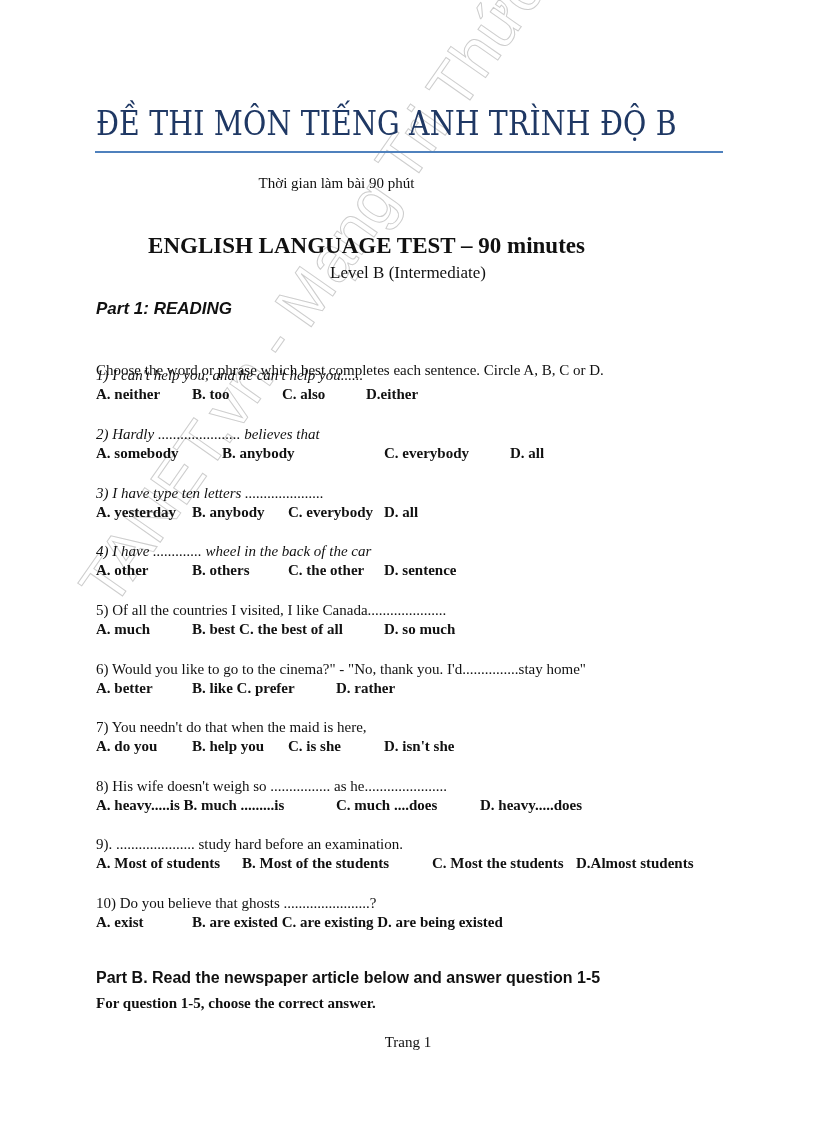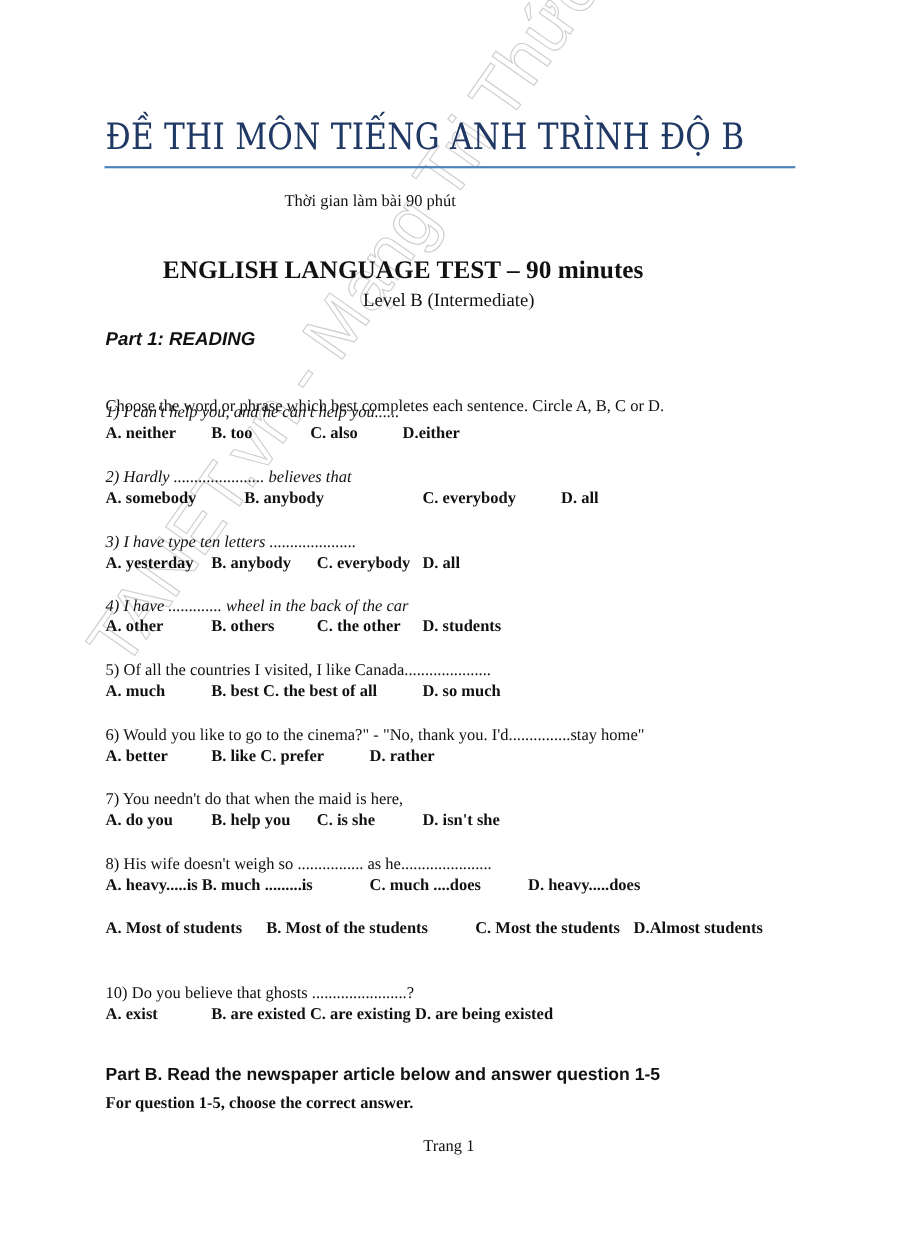--- a/index.html
+++ b/index.html
@@ -77,21 +77,21 @@
       <span class="opt" style="left:288px">D. all</span>
     </span>
   </div>
 
   <div class="q" style="top:542px">
     <span class="stem italic">4) I have ............. wheel in the back of the car</span>
     <span class="opts">
       <span class="opt" style="left:0">A. other</span>
       <span class="opt" style="left:96px">B. others</span>
       <span class="opt" style="left:192px">C. the other</span>
-      <span class="opt" style="left:288px">D. students</span>
+      <span class="opt" style="left:288px">D. sentence</span>
     </span>
   </div>
 
   <div class="q" style="top:601px">
     <span class="stem">5) Of all the countries I visited, I like Canada.....................</span>
     <span class="opts">
       <span class="opt" style="left:0">A. much</span>
       <span class="opt" style="left:96px">B. best C. the best of all</span>
       <span class="opt" style="left:288px">D. so much</span>
     </span>
@@ -119,20 +119,21 @@
   <div class="q" style="top:777px">
     <span class="stem">8) His wife doesn't weigh so ................ as he......................</span>
     <span class="opts">
       <span class="opt" style="left:0">A. heavy.....is  B. much .........is</span>
       <span class="opt" style="left:240px">C. much ....does</span>
       <span class="opt" style="left:384px">D. heavy.....does</span>
     </span>
   </div>
 
   <div class="q" style="top:835px">
+    <span class="stem">9). ..................... study hard before an examination.</span>
     <span class="opts">
       <span class="opt" style="left:0">A. Most of students</span>
       <span class="opt" style="left:146px">B. Most of the students</span>
       <span class="opt" style="left:336px">C. Most the students</span>
       <span class="opt" style="left:480px">D.Almost students</span>
     </span>
   </div>
 
   <div class="q" style="top:894px">
     <span class="stem">10) Do you believe that ghosts .......................?</span>

